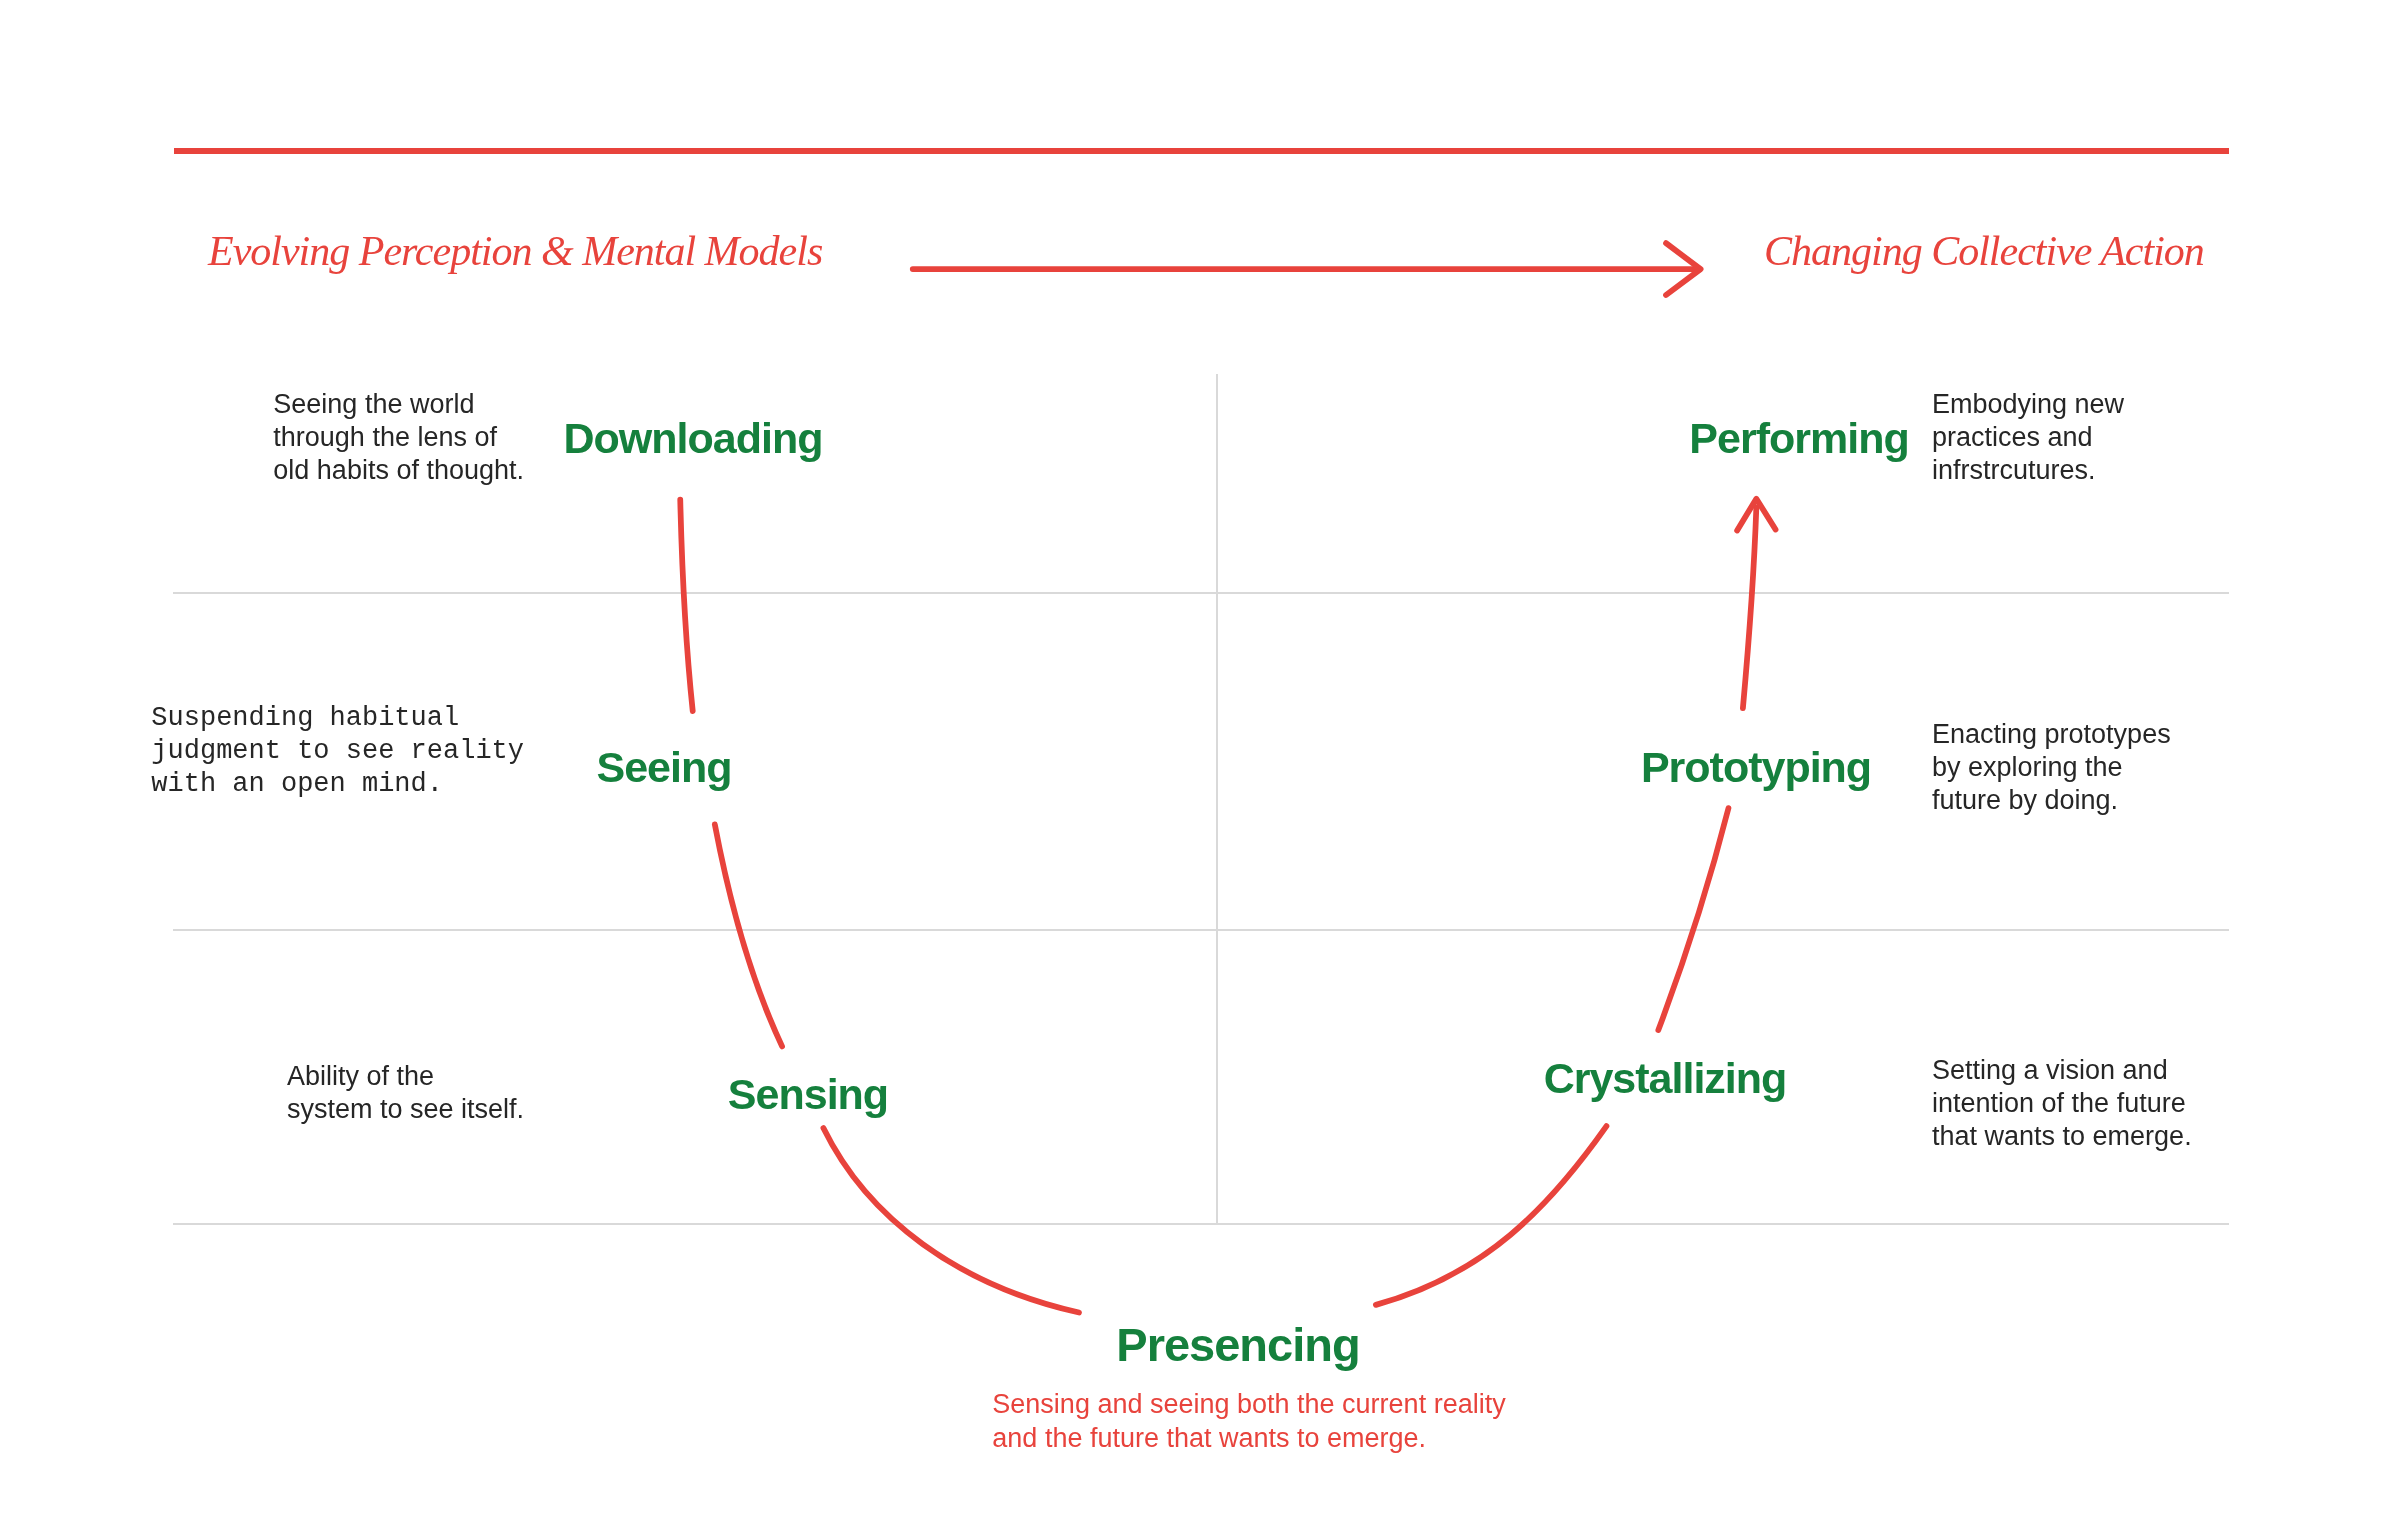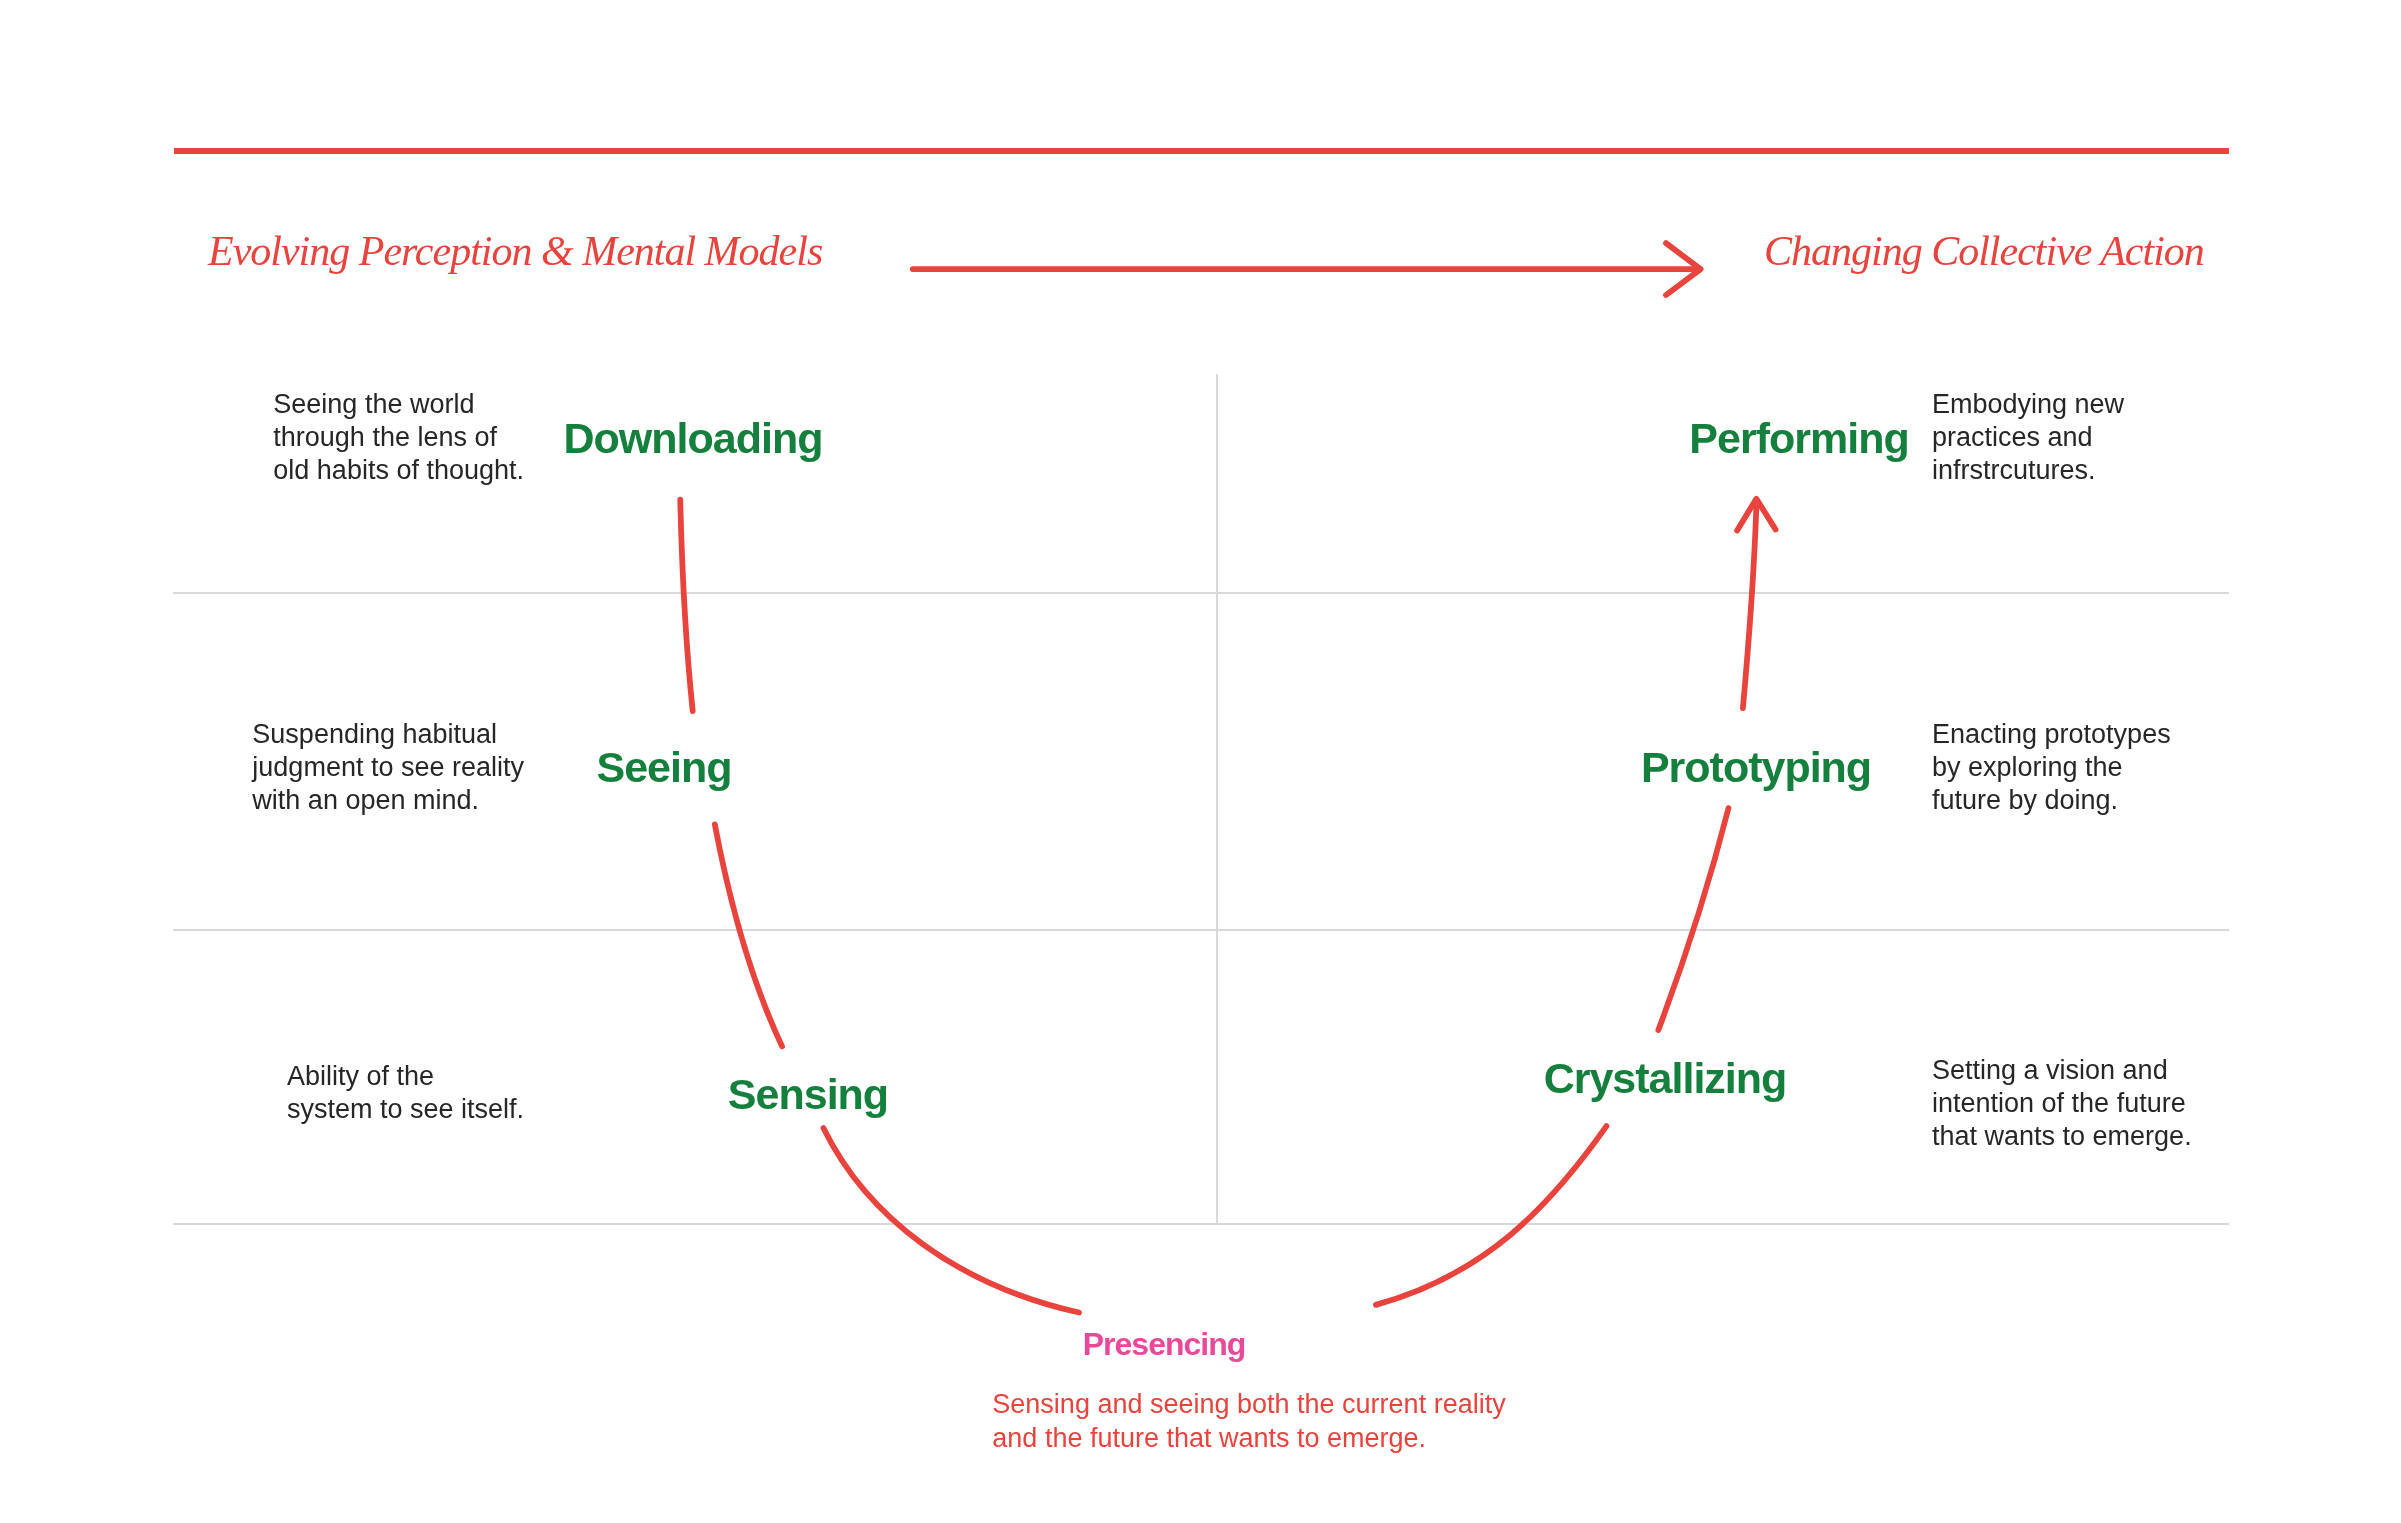--- a/index.html
+++ b/index.html
@@ -53,34 +53,34 @@
     letter-spacing: -1px;
     color: #15803d;
     white-space: nowrap;
   }
   .stage-downloading  { left: 693px;  top: 438px; }
   .stage-seeing       { left: 664px;  top: 767px; }
   .stage-sensing      { left: 808px;  top: 1094px; }
   .stage-performing   { left: 1783px; top: 438px; margin-left: 16px; }
   .stage-prototyping  { left: 1756px; top: 767px; }
   .stage-crystallizing{ left: 1665px; top: 1078px; }
-  .stage-presencing   { left: 1164px; top: 1344px; color: #ec4899; font-size: 32px; }
+  .stage-presencing   { left: 1238px; top: 1344px; color: #15803d; font-size: 47px; }
 
   
   .desc {
     position: absolute;
     font-size: 27px;
     line-height: 33px;
     color: #262626;
     white-space: pre-line;
   }
   .desc-right-align { right: 1878px; text-align: left; }
   .desc-left-align  { left: 1932px;  text-align: left; }
   .desc-downloading   { top: 388px; }
-  .desc-seeing        { top: 718px; }
+  .desc-seeing        { top: 702px; font-family: Liberation Mono, monospace; }
   .desc-sensing       { top: 1060px; }
   .desc-performing    { top: 388px; }
   .desc-prototyping   { top: 718px; }
   .desc-crystallizing { top: 1054px; }
   .desc-presencing {
     position: absolute;
     left: 1249px; top: 1387px;
     transform: translateX(-50%);
     text-align: left;
     color: #e8433c;

